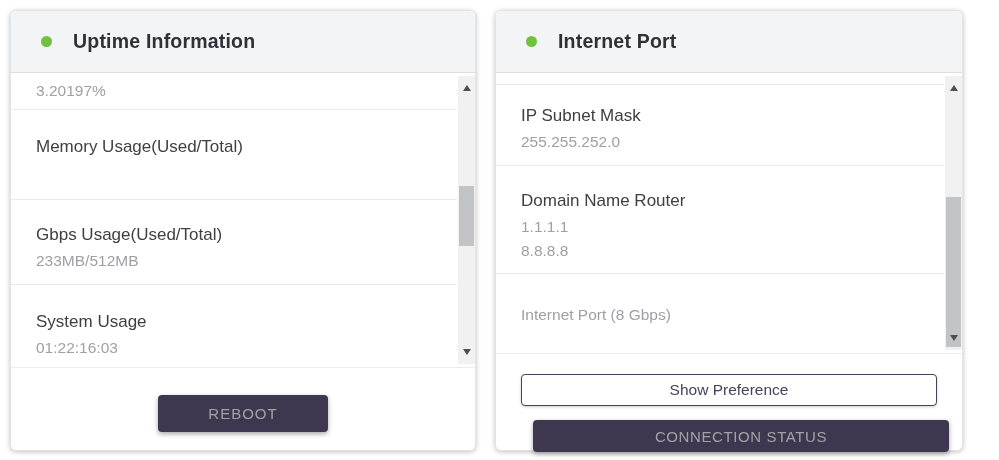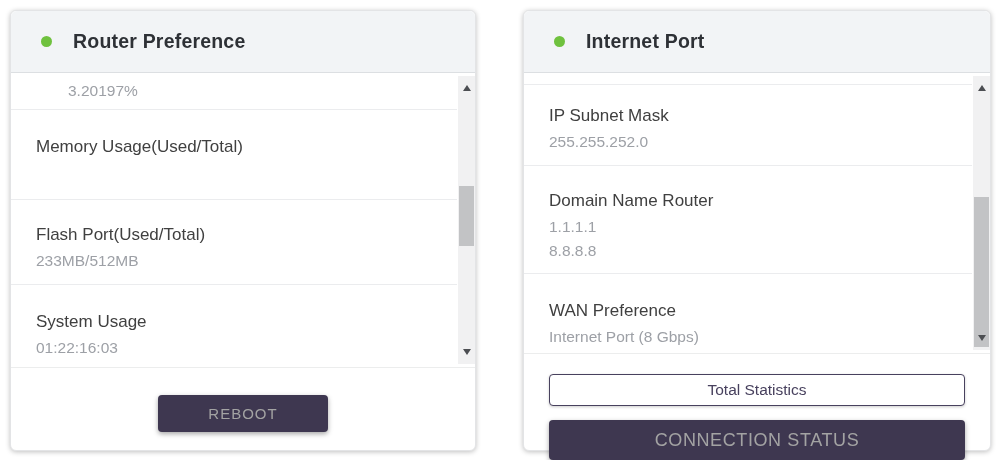--- a/index.html
+++ b/index.html
@@ -18,21 +18,21 @@
     top: 10px;
     height: 441px;
     background: #ffffff;
     border: 1px solid #e3e4e6;
     border-radius: 6px;
     box-shadow: 0 1px 5px rgba(0,0,0,0.25);
     display: flex;
     flex-direction: column;
   }
   .card-left  { left: 10px;  width: 466px; }
-  .card-right { left: 523px; width: 468px; }
+  .card-right { left: 495px; width: 468px; }
 
   .card-header {
     height: 62px;
     flex: 0 0 62px;
     background: #f2f4f6;
     border-bottom: 1px solid #dcdfe2;
     border-radius: 6px 6px 0 0;
     display: flex;
     align-items: center;
     padding-left: 30px;
@@ -67,21 +67,21 @@
   .row-mem     { height: 90px; padding-top: 26px; }
   .row-flash   { height: 85px; padding-top: 24px; }
   .row-uptime  { height: 82px; padding-top: 26px; }
   .row-subnet  { height: 81px; padding-top: 20px; }
   .row-dns     { height: 108px; padding-top: 24px; }
   .row-wan     { height: 79px; padding-top: 26px; }
 
   .item-label { font-size: 17px; color: #404040; line-height: 1.3; }
   .item-value { font-size: 15.5px; color: #9da0a6; line-height: 1.45; margin-top: 4px; }
   .item-value.sub { margin-top: 1px; }
-  .row-partial .item-value { margin-top: 0; margin-left: 32px; }
+  .row-partial .item-value { margin-top: 0; }
 
   
   .scrollbar {
     position: absolute;
     top: 3px; bottom: 3px; right: 0;
     width: 17px;
     background: #f1f1f2;
   }
   .sb-arrow {
     position: absolute;
@@ -137,45 +137,46 @@
   }
   .btn-outline {
     width: 100%; height: 32px;
     background: #ffffff;
     border: 1px solid #48415e;
     color: #48415e;
     font-size: 15.5px;
     box-shadow: 0 1px 3px rgba(0,0,0,0.2);
   }
   .btn-connection {
-    width: 100%; height: 40px;
-    font-size: 18px;
+    width: 100%; height: 32px;
+    font-size: 15px;
     letter-spacing: 0.6px;
+    margin-left: 12px;
   }
 </style>
 </head>
 <body>
 
 <div class="stage">
 
   <section class="card card-left">
     <header class="card-header">
       <span class="status-dot"></span>
-      <h2 class="card-title">Router Preference</h2>
+      <h2 class="card-title">Uptime Information</h2>
     </header>
 
     <div class="scroll-area scroll-left">
       <div class="row row-partial">
         <div class="item-value">3.20197%</div>
       </div>
       <div class="row row-mem">
         <div class="item-label">Memory Usage(Used/Total)</div>
       </div>
       <div class="row row-flash">
-        <div class="item-label">Flash Port(Used/Total)</div>
+        <div class="item-label">Gbps Usage(Used/Total)</div>
         <div class="item-value">233MB/512MB</div>
       </div>
       <div class="row row-uptime no-border">
         <div class="item-label">System Usage</div>
         <div class="item-value">01:22:16:03</div>
       </div>
 
       <div class="scrollbar">
         <div class="sb-arrow up"></div>
         <div class="sb-thumb"></div>
@@ -199,30 +200,29 @@
       <div class="row row-subnet">
         <div class="item-label">IP Subnet Mask</div>
         <div class="item-value">255.255.252.0</div>
       </div>
       <div class="row row-dns">
         <div class="item-label">Domain Name Router</div>
         <div class="item-value">1.1.1.1</div>
         <div class="item-value sub">8.8.8.8</div>
       </div>
       <div class="row row-wan no-border">
-        <div class="item-label">WAN Preference</div>
         <div class="item-value">Internet Port (8 Gbps)</div>
       </div>
 
       <div class="scrollbar">
         <div class="sb-arrow up"></div>
         <div class="sb-thumb"></div>
         <div class="sb-arrow down"></div>
       </div>
     </div>
 
     <footer class="footer-right">
-      <button class="btn btn-outline">Total Statistics</button>
+      <button class="btn btn-outline">Show Preference</button>
       <button class="btn btn-dark btn-connection">CONNECTION STATUS</button>
     </footer>
   </section>
 
 </div>
 
 </body></html>

